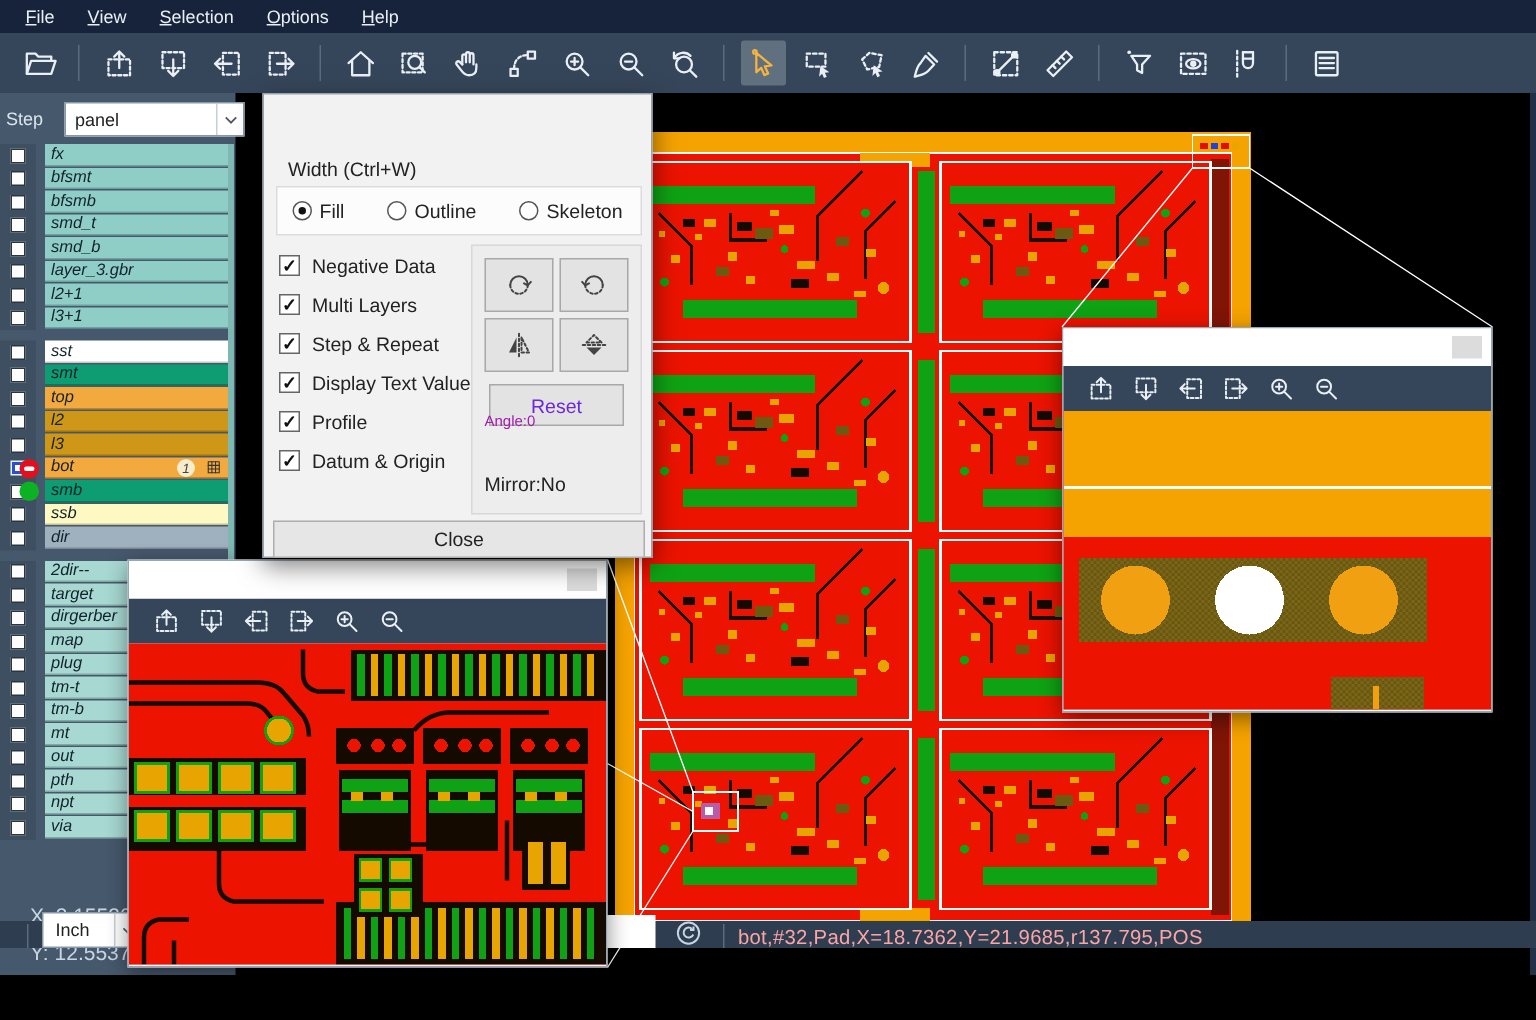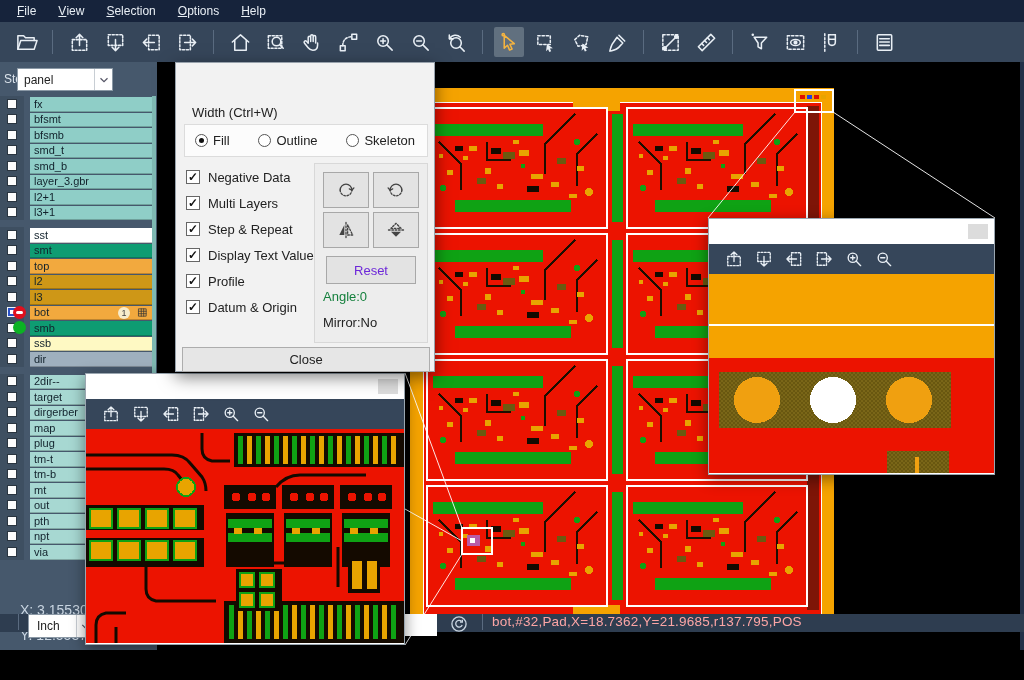--- a/index.html
+++ b/index.html
@@ -18,30 +18,30 @@
            display:flex;align-items:center;padding-left:8px;z-index:30;}
   .tool{width:30px;height:30px;margin:0 3px;display:flex;align-items:center;justify-content:center;
         color:#E9EFF5;border-radius:2px;}
   .tool svg{width:23px;height:23px;}
   .tool.active{background:#61707F;color:#F5B441;}
   .tsep{width:1px;height:24px;background:#5A6B80;margin:0 8px;flex:none;}
 
   
   .sidebar{position:absolute;left:0;top:62px;width:157px;height:588px;background:#46586C;z-index:20;}
   .step-label{position:absolute;left:4px;top:10px;color:#DCE4EC;font-size:12px;}
-  .step-select{position:absolute;left:17px;top:6px;width:96px;height:23px;background:#FFF;
+  .step-select{position:absolute;left:43px;top:6px;width:120px;height:23px;background:#FFF;
                border:1px solid #8A98A5;display:flex;align-items:center;font-size:12px;color:#222;}
   .step-select .val{flex:1;padding-left:6px;}
   .step-select .chev{width:18px;height:100%;display:flex;align-items:center;justify-content:center;
                      border-left:1px solid #C8CED4;color:#556;}
   .step-select .chev svg{width:12px;height:12px;}
   .layers{position:absolute;left:0;top:34px;width:157px;}
   .scrollstrip{position:absolute;left:152px;top:34px;width:4px;height:523px;background:#7FB9B3;}
   .layer-group{margin-bottom:7px;}
-  .layer-row{position:relative;display:flex;align-items:flex-end;height:15.5px;}
+  .layer-row{position:relative;display:flex;align-items:flex-start;height:15.5px;font-style:italic;}
   .cbcell{width:24px;height:15.5px;flex:none;display:flex;align-items:center;justify-content:center;background:#3E4F61;}
   .lcheck{width:10px;height:10px;background:#FDFDFD;border:1px solid #2A3540;}
   .lcheck.sel{background:#2A52C8;border-color:#EDF2F8;position:relative;}
   .lcheck.sel::after{content:"";position:absolute;left:2px;top:2px;width:4px;height:4px;background:#FFF;}
   .chip{height:14.5px;width:122px;margin-left:6px;display:flex;align-items:center;font-size:11px;
         color:#12222C;padding-left:4px;position:relative;border-bottom:1px solid rgba(0,0,0,0.22);}
   .ind{position:absolute;left:13px;top:1px;width:13px;height:13px;border-radius:50%;z-index:2;}
   .ind.red{background:#E0101E;}
   .ind.red::after{content:"";position:absolute;left:3px;top:5px;width:7px;height:3px;border-radius:2px;background:#FFF;}
   .ind.green{background:#0CB224;}
@@ -73,37 +73,37 @@
   .chk-row{display:flex;align-items:center;height:26px;font-size:13px;color:#222;}
   .chk{width:14px;height:14px;background:#FFF;border:1px solid #666;margin-right:8px;flex:none;
        display:flex;align-items:center;justify-content:center;font-size:12px;color:#111;font-weight:bold;line-height:1;}
   .dlg-box{position:absolute;left:138px;top:100px;width:114px;height:180px;background:#EDEDED;border:1px solid #D8D8D8;}
   .tgrid{position:absolute;left:6px;top:6px;width:100px;display:flex;flex-wrap:wrap;}
   .tbtn{width:46px;height:36px;background:#E3E3E3;border:1px solid #A8A8A8;margin:2px;display:flex;
         align-items:center;justify-content:center;color:#444;}
   .tbtn svg{width:20px;height:20px;}
   .reset-btn{position:absolute;left:11px;top:92px;width:90px;height:28px;background:#E3E3E3;border:1px solid #A8A8A8;
              font-size:13px;color:#6d28d9;display:flex;align-items:center;justify-content:center;}
-  .angle-txt{position:absolute;left:8px;top:125px;font-size:13px;color:#15803d;}
+  .angle-txt{position:absolute;left:8px;top:112px;font-size:10px;color:#a21caf;}
   .mirror-txt{position:absolute;left:8px;top:151px;font-size:13px;color:#222;}
   .close-btn{position:absolute;left:6px;top:284px;width:248px;height:25px;background:#E6E6E6;border:1px solid #ADADAD;
              font-size:13px;color:#222;display:flex;align-items:center;justify-content:center;}
 
   
   .magwin{position:absolute;background:#FFF;border:1px solid #9AA6B0;box-shadow:0 4px 14px rgba(0,0,0,0.45);z-index:40;}
   .mag-title{position:relative;height:25px;background:#FFF;}
   .mag-btn{position:absolute;right:6px;top:5px;width:20px;height:15px;background:#DCDCDC;}
   .mag-toolbar{height:30px;background:#36465A;display:flex;align-items:center;padding-left:10px;}
   .mag-toolbar .tool{width:26px;height:26px;margin:0 2px;}
   .mag-toolbar .tool svg{width:20px;height:20px;}
   .mag-content{position:relative;overflow:hidden;background:#EC1300;}
 
   
   .statusbar{position:absolute;left:0;top:614px;width:1024px;height:18px;background:#2E3D50;
-             display:flex;align-items:flex-start;z-index:30;}
+             display:flex;align-items:flex-end;z-index:30;}
   .sbar-sep{width:1px;height:16px;background:#5A6B80;margin:0 9px;flex:none;}
   .unit-select{width:66px;height:24px;background:#FFF;border:1px solid #8A98A5;display:flex;align-items:center;
                font-size:12px;color:#222;flex:none;}
   .unit-select .val{flex:1;padding-left:8px;}
   .unit-select .chev{width:17px;height:100%;display:flex;align-items:center;justify-content:center;
                      border-left:1px solid #C8CED4;color:#556;}
   .unit-select .chev svg{width:11px;height:11px;}
   .sbar-ico{color:#C8D4E0;width:20px;height:20px;flex:none;margin:0 4px;}
   .sbar-ico svg{width:20px;height:20px;}
   .cmd-input{width:290px;height:22px;border:none;background:#FFF;margin-left:6px;padding:0 6px;font-size:12px;flex:none;}

